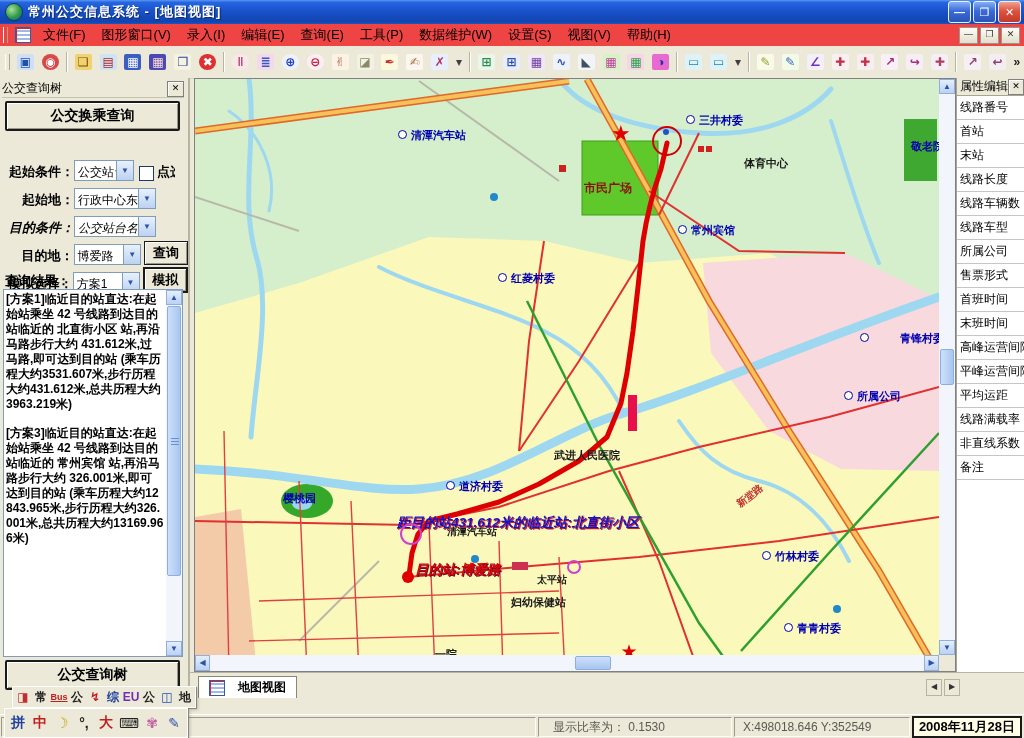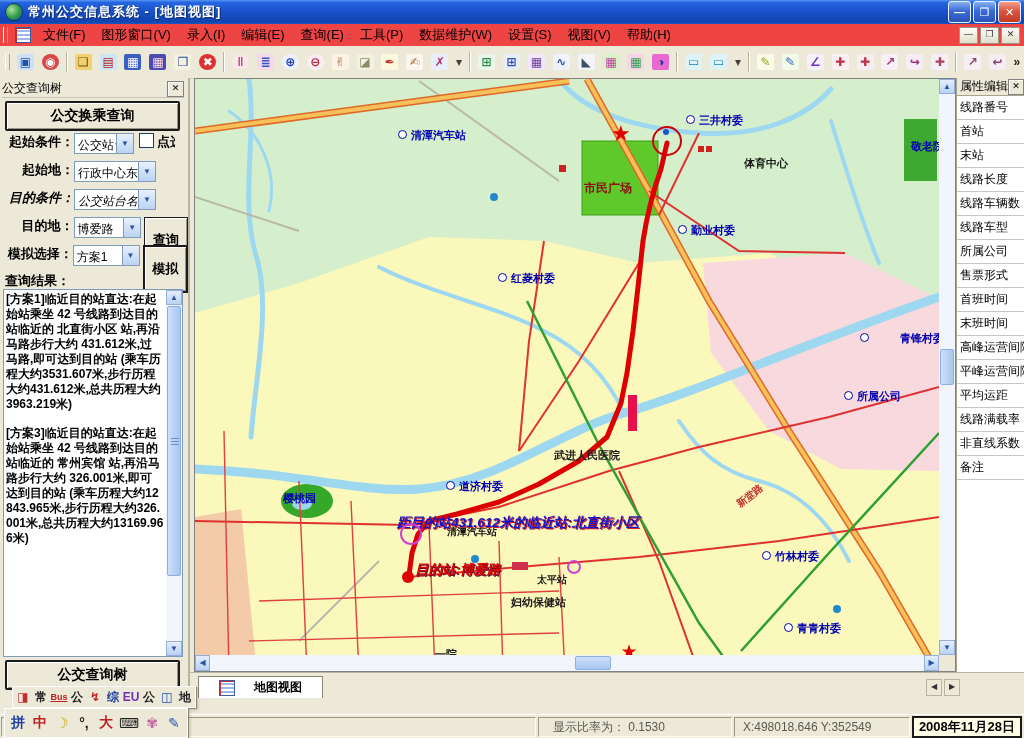--- a/index.html
+++ b/index.html
@@ -36,29 +36,29 @@
   
   .left-panel{position:absolute;left:0;top:78px;width:190px;height:608px;background:#ECE9D8;
     border-right:2px solid #B8B4A2;box-sizing:border-box;}
   .lp-head{position:absolute;left:2px;top:2px;right:4px;height:17px;display:flex;align-items:center;
     border-bottom:1px solid #C8C4B2;font-size:12px;}
   .px{width:15px;height:14px;margin-left:auto;border:1px solid #808080;background:#ECE9D8;font-size:9px;
     line-height:12px;text-align:center;box-shadow:1px 1px 0 #fff inset;}
   .big-btn{position:absolute;left:5px;right:8px;height:26px;background:#ECE9D8;border:2px solid #1A1A1A;
     border-radius:2px;box-shadow:inset 1px 1px 0 #fff,inset -1px -1px 0 #9A968A;
     display:flex;align-items:center;justify-content:center;font-size:14px;font-weight:bold;}
-  .form-row{position:absolute;left:0;height:24px;display:flex;align-items:flex-start;}
+  .form-row{position:absolute;left:0;height:24px;display:flex;align-items:flex-end;margin-top:24px;}
   .f-label{width:74px;text-align:right;font-size:13px;font-weight:bold;white-space:nowrap;}
   .dd{height:21px;background:#fff;border:1px solid #7F9DB9;display:flex;align-items:stretch;box-sizing:border-box;}
   .dd .txt{flex:1;overflow:hidden;white-space:nowrap;font-size:12px;padding:3px 0 0 3px;}
   .dd .arw{width:16px;border-left:1px solid #7F9DB9;background:linear-gradient(#E8F0FB,#BCD2F2);
     color:#2A52A8;font-size:8px;display:flex;align-items:center;justify-content:center;}
   .chk{width:13px;height:13px;background:#fff;border:1px solid #1A3A6A;margin:0 3px 0 5px;}
   .mini-btn{height:22px;background:#ECE9D8;border:1px solid #1A1A1A;box-shadow:inset 1px 1px 0 #fff,inset -1px -1px 0 #9A968A;
-    font-size:13px;font-weight:bold;display:flex;align-items:center;justify-content:center;padding:11px 4px;}
+    font-size:13px;font-weight:bold;display:flex;align-items:center;justify-content:center;padding:0 4px;}
   .mini-btn.def{border-width:2px;}
   .res-label{position:absolute;left:5px;font-size:13px;font-weight:bold;}
   .results{position:absolute;left:3px;right:5px;background:#fff;border:1px solid #7F9DB9;overflow:hidden;}
   .res-text{position:absolute;left:2px;top:2px;right:18px;bottom:2px;overflow:hidden;
     font-size:12px;line-height:15px;font-weight:600;}
   .res-text .para{margin-bottom:14px;word-break:break-all;}
   .vscroll{position:absolute;right:0;top:0;bottom:0;width:16px;background:#F2F6FC;}
   .sb-btn{position:absolute;left:0;width:16px;height:15px;background:linear-gradient(#E4EEFB,#BAD2F4);
     border:1px solid #93AEDB;box-sizing:border-box;color:#2A52A8;font-size:8px;text-align:center;line-height:13px;}
   .sb-thumb{position:absolute;left:1px;width:14px;background:linear-gradient(90deg,#CDE0F9,#A8C6F0);
@@ -91,21 +91,21 @@
   
   .right-panel{position:absolute;left:956px;top:78px;width:68px;height:594px;background:#fff;
     border-left:1px solid #A8A490;box-sizing:border-box;}
   .rp-head{height:17px;background:#ECE9D8;border-bottom:1px solid #A8A490;display:flex;align-items:center;
     padding-left:3px;font-size:12px;overflow:hidden;white-space:nowrap;}
   .attr-row{height:23px;border-bottom:1px solid #C6C6C6;display:flex;align-items:center;padding-left:3px;
     font-size:12px;white-space:nowrap;overflow:hidden;background:#fff;}
   
   .tabbar{position:absolute;left:190px;right:0;top:672px;height:42px;background:#ECE9D8;border-top:1px solid #B8B4A2;}
   .tab{position:absolute;left:8px;top:3px;height:21px;background:#fff;border:1px solid #8A8670;border-bottom:none;
-    display:flex;align-items:center;gap:19px;padding:0 20px;font-size:12px;font-weight:bold;font-family:Liberation Mono, monospace;}
+    display:flex;align-items:center;gap:13px;padding:0 10px;font-size:12px;font-weight:bold;font-family:Liberation Mono, monospace;}
   .tab-arrows{position:absolute;right:64px;top:6px;display:flex;gap:2px;}
   .tarw{width:14px;height:15px;background:#ECE9D8;border:1px solid #B8B4A2;font-size:8px;text-align:center;line-height:14px;color:#333;}
   
   .mini1{position:absolute;left:12px;top:686px;display:flex;align-items:center;background:#ECE9D8;
     border:1px solid #fff;box-shadow:1px 1px 0 #8A8678,2px 2px 3px rgba(0,0,0,.2);padding:1px;z-index:5;}
   .m1b{width:18px;height:18px;display:flex;align-items:center;justify-content:center;font-size:12px;font-weight:bold;}
   .ime{position:absolute;left:4px;top:708px;display:flex;align-items:center;gap:2px;background:#ECE9D8;
     border:1px solid #fff;box-shadow:1px 1px 0 #8A8678,2px 2px 3px rgba(0,0,0,.2);padding:2px 3px;height:24px;z-index:6;}
   .imeb{min-width:18px;height:20px;display:flex;align-items:center;justify-content:center;font-size:14px;font-weight:bold;padding:0 1px;}
   
@@ -411,21 +411,21 @@
     </svg>
     <div class="map-labels" id="map-labels">
         <i class="poi" style="left: 491px; top: 36px;"></i>
         <span class="mlbl v" style="left: 504px; top: 34px;">三井村委</span>
         <i class="poi" style="left: 203px; top: 51px;"></i>
         <span class="mlbl v" style="left: 216px; top: 49px;">清潭汽车站</span>
         <span class="mlbl plaza" style="left: 389px; top: 101px;">市民广场</span>
         <span class="mlbl k" style="left: 549px; top: 77px;">体育中心</span>
         <span class="mlbl v" style="left: 716px; top: 60px;">敬老院</span>
         <i class="poi" style="left: 483px; top: 146px;"></i>
-        <span class="mlbl v" style="left: 496px; top: 144px;">勤业村委</span>
+        <span class="mlbl v" style="left: 496px; top: 144px;">常州宾馆</span>
         <i class="poi" style="left: 303px; top: 194px;"></i>
         <span class="mlbl v" style="left: 316px; top: 192px;">红菱村委</span>
         <i class="poi" style="left: 665px; top: 254px;"></i>
         <span class="mlbl v" style="left: 705px; top: 252px;">青锋村委</span>
         <i class="poi" style="left: 649px; top: 312px;"></i>
         <span class="mlbl v" style="left: 662px; top: 310px;">所属公司</span>
         <span class="mlbl k" style="left: 359px; top: 369px;">武进人民医院</span>
         <i class="poi" style="left: 251px; top: 402px;"></i>
         <span class="mlbl v" style="left: 264px; top: 400px;">道济村委</span>
         <span class="mlbl v" style="left: 88px; top: 412px;">樱桃园</span>

